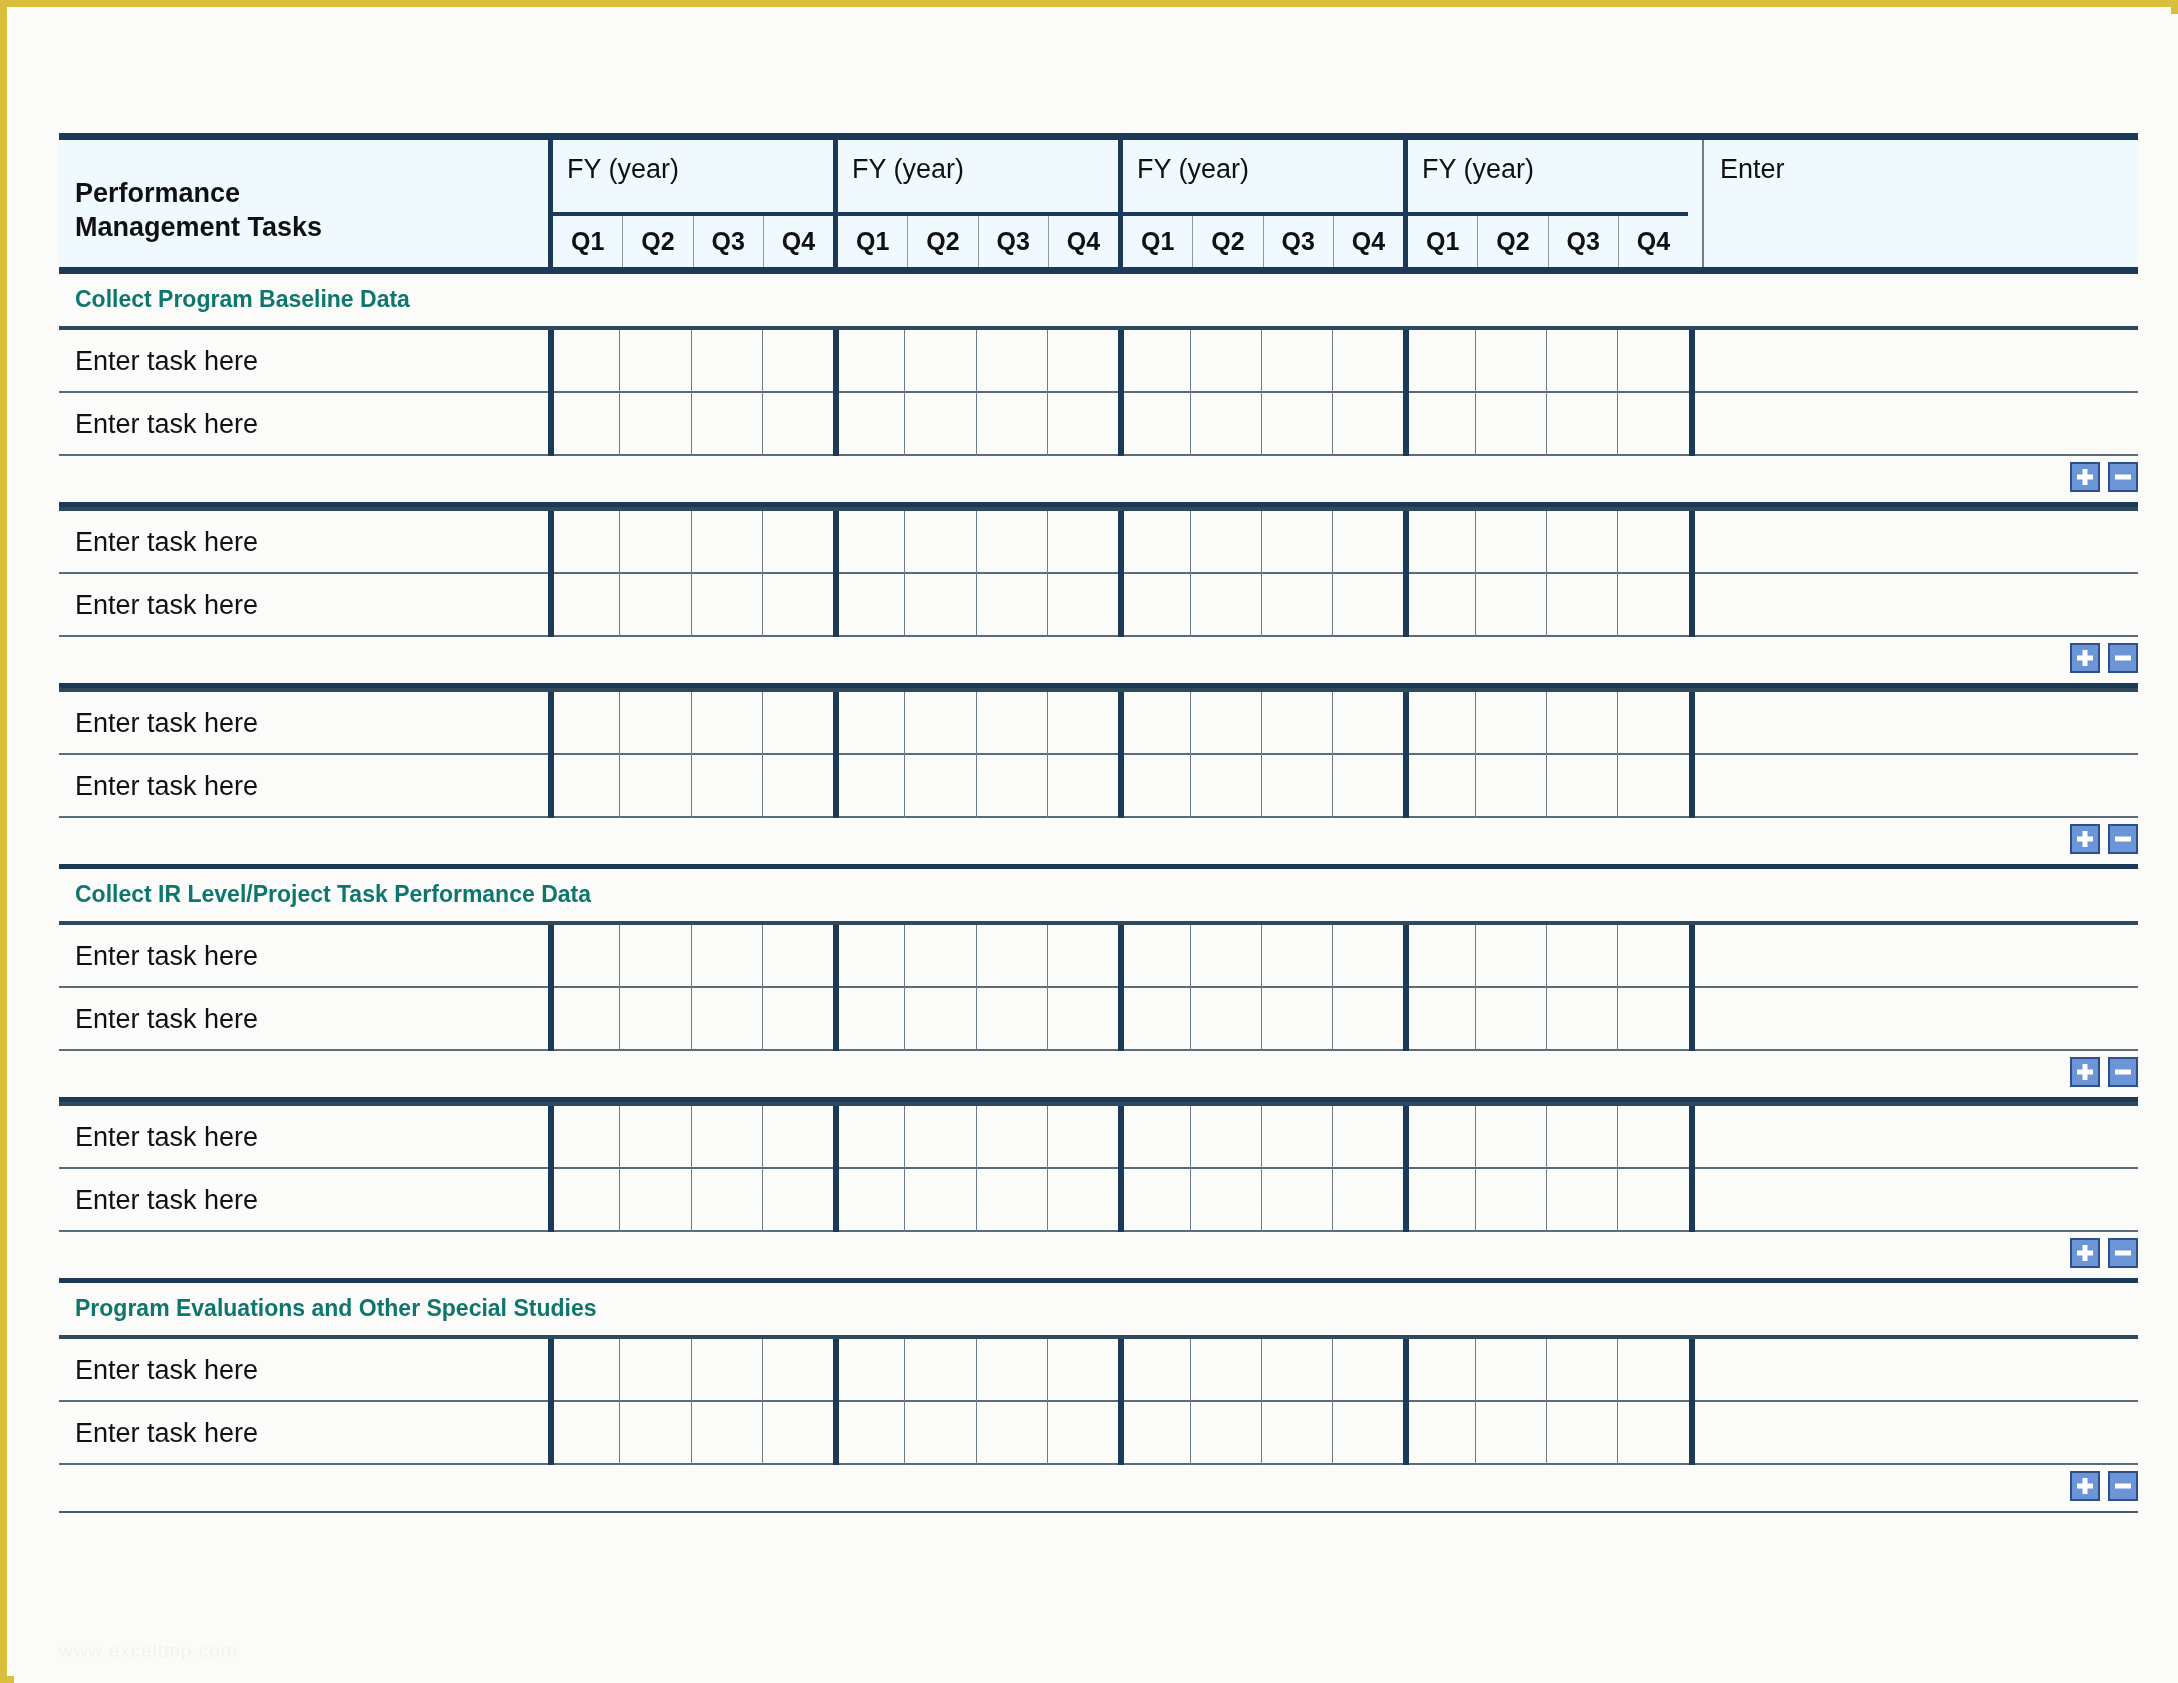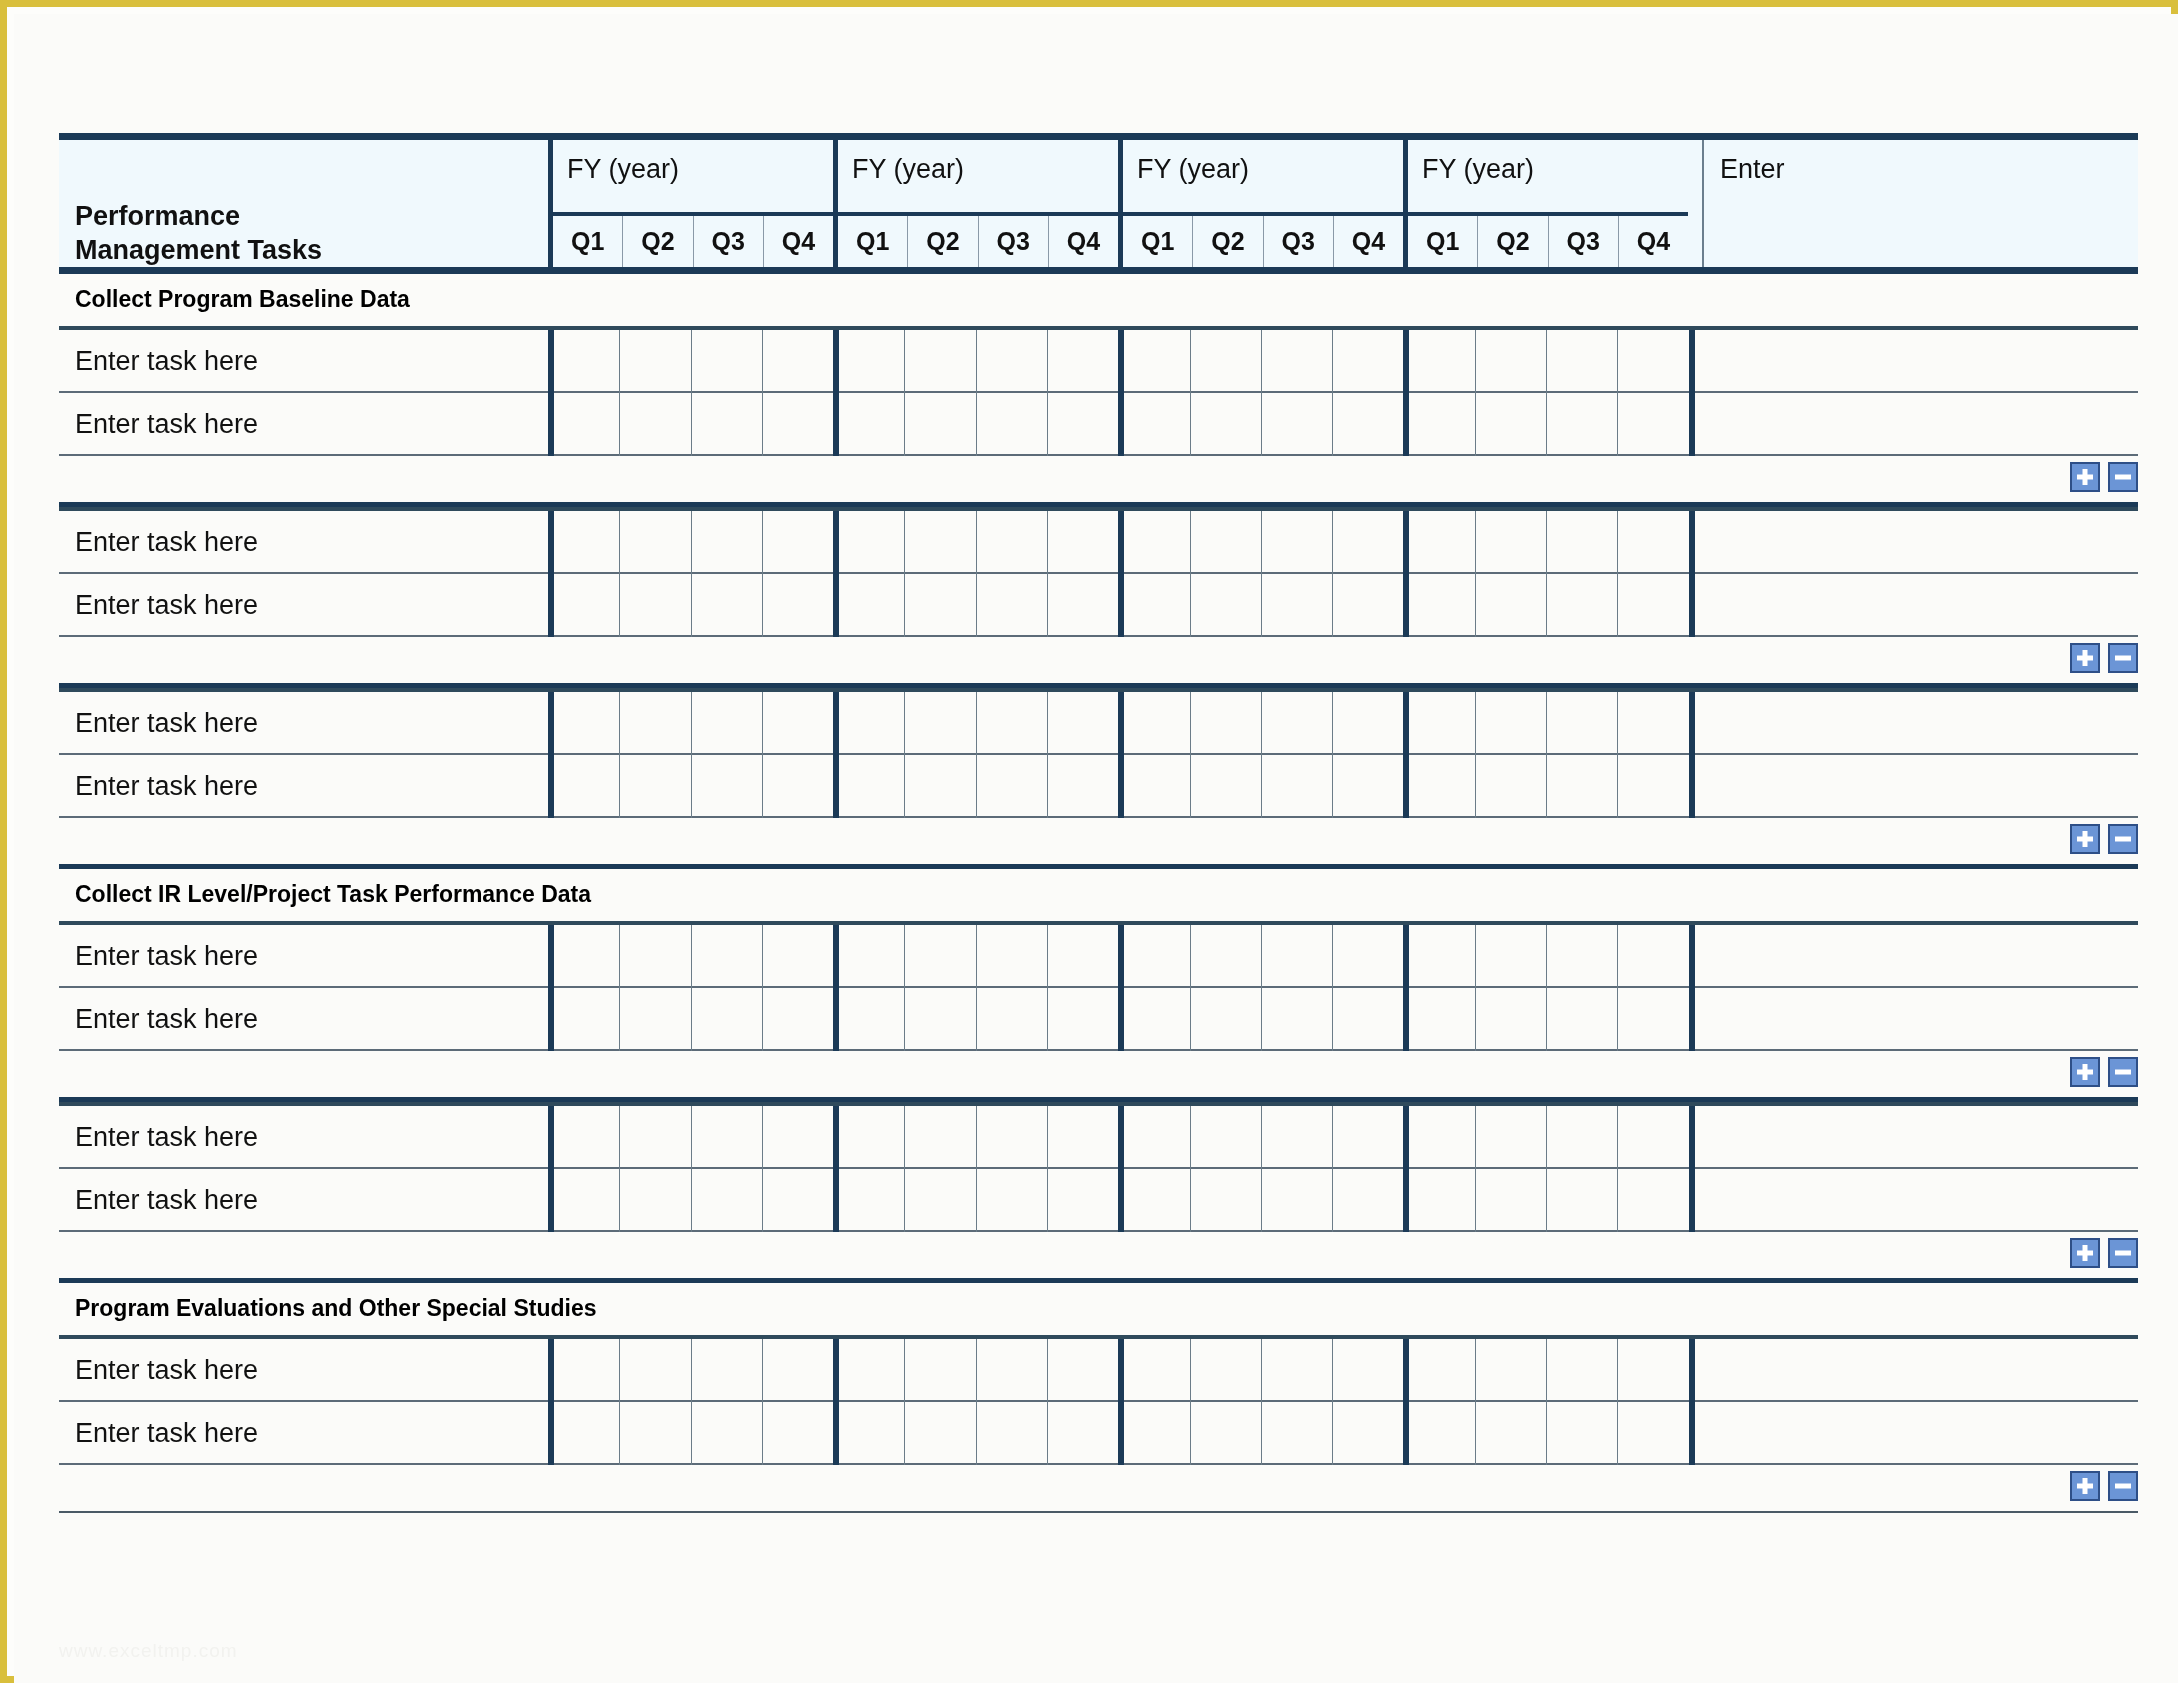--- a/index.html
+++ b/index.html
@@ -53,21 +53,21 @@
     position: relative;
     width: 100%;
     height: 141px;
     background: #f0f9fd;
     border-top: 7px solid #1b3a57;
     border-bottom: 7px solid #1b3a57;
   }
   .hdr-tasks {
     position: absolute; left: 0; top: 0;
     width: 489px; height: 127px;
-    display: flex; align-items: flex-end;
+    display: flex; align-items: center;
     padding: 14px 0 0 16px;
   }
   .hdr-tasks-txt {
     font-size: 27px; font-weight: 700; color: #111;
     line-height: 1.24;
   }
   .fy-group {
     position: absolute; top: 0;
     width: 285px; height: 127px;
     border-left: 5px solid #1b3a57;
@@ -102,21 +102,21 @@
   .section { position: relative; width: 100%; }
   .sec-bar {
     width: 100%; height: 5px; background: #1b3a57;
   }
   .sec-title {
     position: relative;
     height: 52px;
     padding: 12px 0 0 16px;
     font-size: 23px;
     font-weight: 700;
-    color: #000000;
+    color: #0f766e;
     background: #fbfbf9;
   }
   .sec-grid {
     position: relative;
     width: 100%;
     border-top: 4px solid #2f4a5c;
   }
   .task-row {
     position: relative;
     width: 100%; height: 63px;

